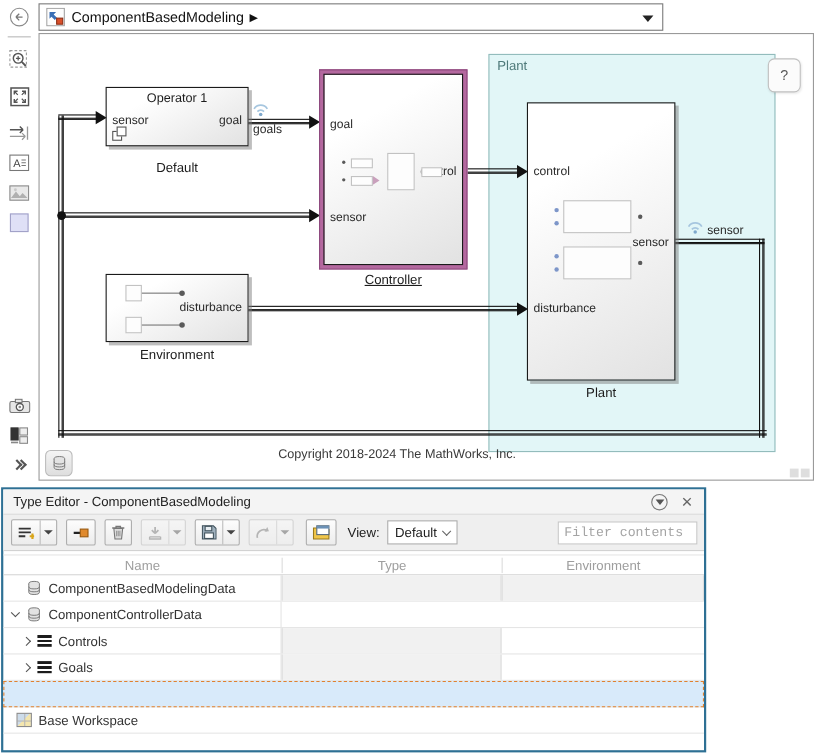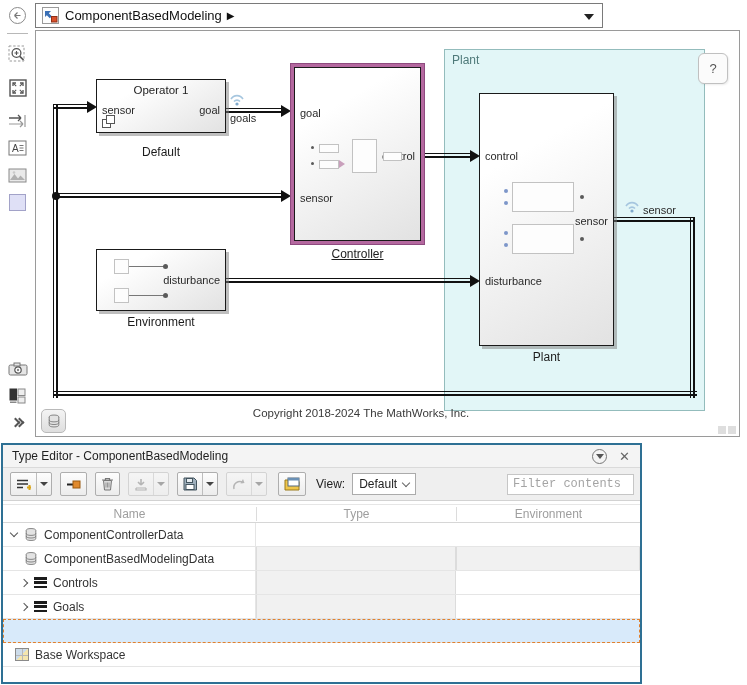--- a/index.html
+++ b/index.html
@@ -403,53 +403,53 @@
 
     <div class="te-table">
       <div class="te-head">
         <span class="col-name">Name</span>
         <span class="col-type">Type</span>
         <span class="col-desc">Environment</span>
       </div>
 
       <div class="te-row">
         <div class="cell cell-name">
-          <span class="chev-slot">
-              <i class="tree-chev expanded"></i>
-            </span>
-          <span class="row-icon">
-            <svg width="14" height="15" viewBox="0 0 16 16">
-                <ellipse cx="8" cy="3.6" rx="5.5" ry="2.4" fill="#e3e3e3" stroke="#777"></ellipse>
-                <path d="M2.5 3.6 v8.8 a5.5 2.4 0 0 0 11 0 V3.6" fill="#e3e3e3" stroke="#777"></path>
-                <path d="M2.5 6.6 a5.5 2.4 0 0 0 11 0 M2.5 9.6 a5.5 2.4 0 0 0 11 0" fill="none" stroke="#777"></path>
-              </svg>
-          </span>
-          <span class="row-text">ComponentControllerData</span>
-        </div>
-        <div class="cell cell-type"></div>
-        <div class="cell cell-desc"></div>
-      </div>
-
-      <div class="te-row">
-        <div class="cell cell-name">
           <span class="chev-slot"></span>
           <span class="row-icon">
             <svg width="14" height="15" viewBox="0 0 16 16">
                 <ellipse cx="8" cy="3.6" rx="5.5" ry="2.4" fill="#e3e3e3" stroke="#777"></ellipse>
                 <path d="M2.5 3.6 v8.8 a5.5 2.4 0 0 0 11 0 V3.6" fill="#e3e3e3" stroke="#777"></path>
                 <path d="M2.5 6.6 a5.5 2.4 0 0 0 11 0 M2.5 9.6 a5.5 2.4 0 0 0 11 0" fill="none" stroke="#777"></path>
               </svg>
           </span>
           <span class="row-text">ComponentBasedModelingData</span>
         </div>
         <div class="cell cell-type shaded"></div>
         <div class="cell cell-desc shaded"></div>
       </div>
 
       <div class="te-row">
+        <div class="cell cell-name">
+          <span class="chev-slot">
+              <i class="tree-chev expanded"></i>
+            </span>
+          <span class="row-icon">
+            <svg width="14" height="15" viewBox="0 0 16 16">
+                <ellipse cx="8" cy="3.6" rx="5.5" ry="2.4" fill="#e3e3e3" stroke="#777"></ellipse>
+                <path d="M2.5 3.6 v8.8 a5.5 2.4 0 0 0 11 0 V3.6" fill="#e3e3e3" stroke="#777"></path>
+                <path d="M2.5 6.6 a5.5 2.4 0 0 0 11 0 M2.5 9.6 a5.5 2.4 0 0 0 11 0" fill="none" stroke="#777"></path>
+              </svg>
+          </span>
+          <span class="row-text">ComponentControllerData</span>
+        </div>
+        <div class="cell cell-type"></div>
+        <div class="cell cell-desc"></div>
+      </div>
+
+      <div class="te-row">
         <div class="cell cell-name" style="padding-left:14px;">
           <span class="chev-slot">
               <i class="tree-chev collapsed"></i>
             </span>
           <span class="row-icon">
               <span class="bus-icon"></span>
             </span>
           <span class="row-text">Controls</span>
         </div>
         <div class="cell cell-type shaded"></div>

